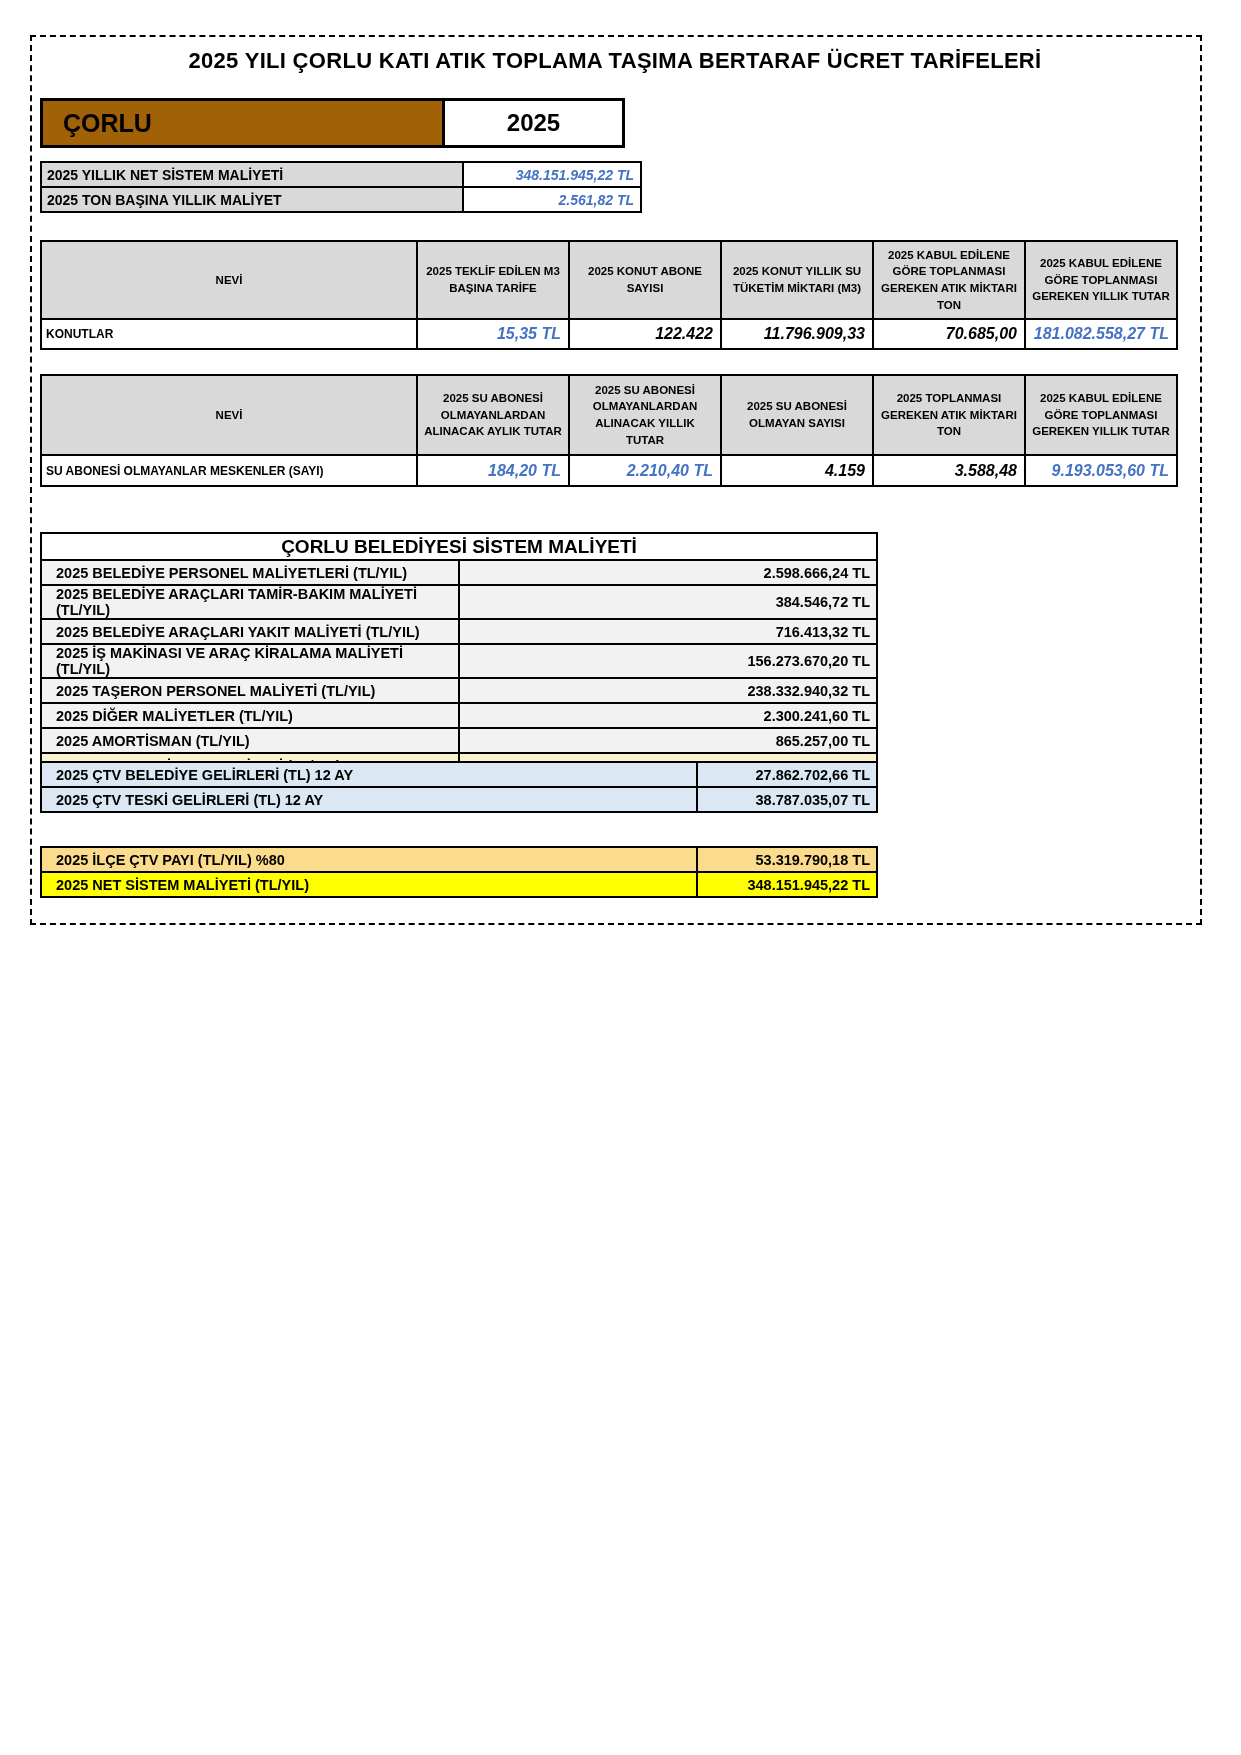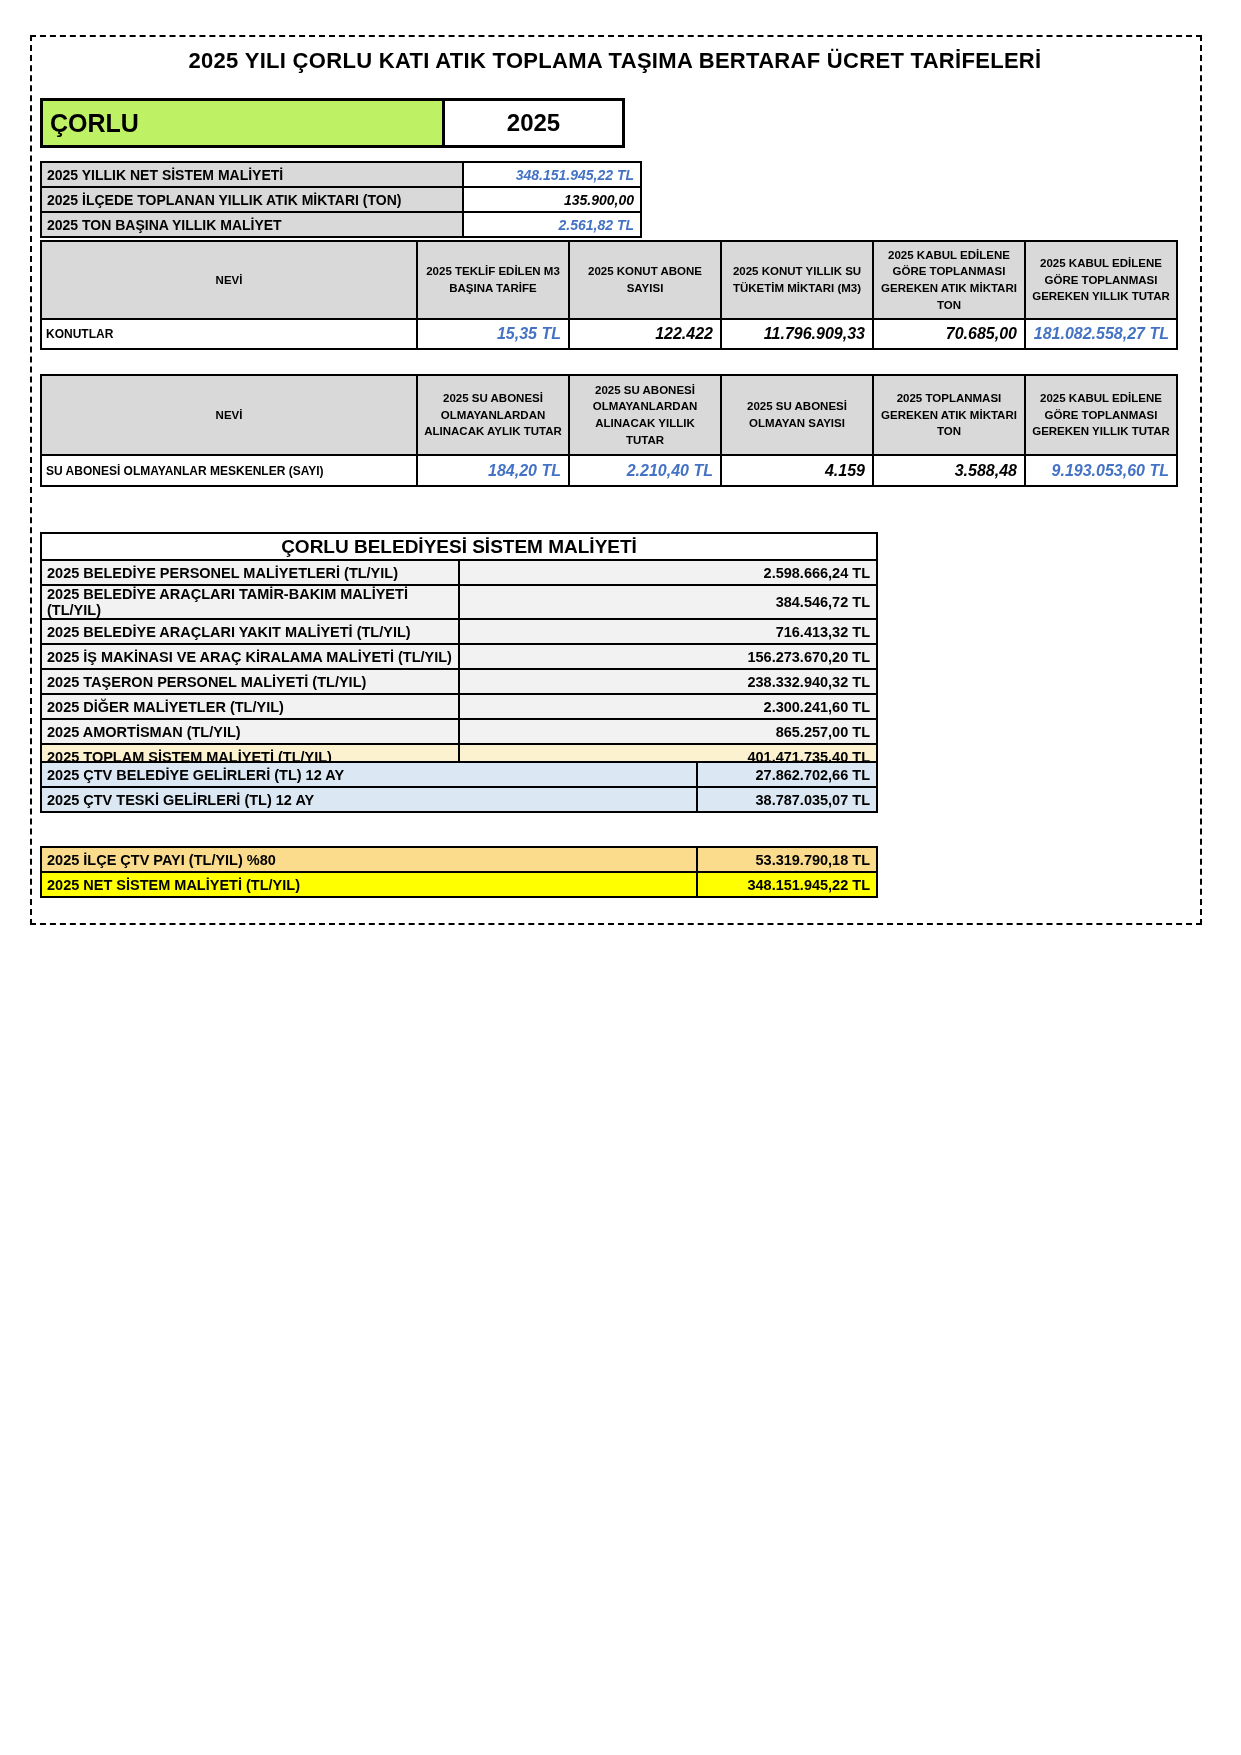--- a/index.html
+++ b/index.html
@@ -7,22 +7,22 @@
   body { width:1241px; height:1755px; font-family:"Liberation Sans", sans-serif; color:#000; }
   .page { position:relative; width:1241px; height:1755px; background:#fff; overflow:hidden; }
 
   .dashed-box { position:absolute; left:30px; top:35px; width:1172px; height:890px; border:2px dashed #000; }
 
   .doc-title { position:absolute; left:40px; top:48px; width:1150px; text-align:center;
                font-size:22px; font-weight:bold; letter-spacing:.3px; }
 
   .district-box { position:absolute; left:40px; top:98px; width:585px; height:50px;
                   border:3px solid #000; display:flex; }
-  .district-cell { width:402px; background:#bef264; border-right:3px solid #000;
-                   display:flex; align-items:center; padding-left:7px;
+  .district-cell { width:402px; background:#a16207; border-right:3px solid #000;
+                   display:flex; align-items:center; padding-left:20px;
                    font-size:25px; font-weight:bold; }
   .year-cell { flex:1; display:flex; align-items:center; justify-content:center;
                font-size:24px; font-weight:bold; }
 
   table { border-collapse:collapse; table-layout:fixed; }
 
   .summary-table { position:absolute; left:40px; top:161px; }
   .summary-table td { border:2px solid #000; height:25px; font-weight:bold; font-size:14px; overflow:hidden; }
   .summary-table .lbl { width:422px; background:#D9D9D9; padding-left:5px; }
   .summary-table .val { width:178px; text-align:right; padding-right:6px; font-style:italic; }
@@ -39,21 +39,21 @@
                        text-align:right; padding-right:7px; white-space:nowrap; }
   #housing-table { top:240px; }
   #housing-table tr.hdr { height:78px; }
   #housing-table tr.data { height:30px; }
   #nonsub-table { top:374px; }
   #nonsub-table tr.hdr { height:80px; }
   #nonsub-table tr.data { height:31px;padding-left:8px; }
 
   .cost-table { position:absolute; left:40px; width:838px; }
   .cost-table td { border:2px solid #000; height:25px; font-weight:bold; font-size:14.5px; overflow:hidden; }
-  .cost-table td.c-lbl { width:600px; padding-left:5px; }
+  .cost-table td.c-lbl { width:600px; padding-left:14px; }
   .cost-table td.c-val { width:165px; text-align:right; padding-right:6px; white-space:nowrap; }
   .cost-table td.c-title { text-align:center; font-size:19px; height:27px; background:#fff; }
   #cost-group-a { top:532px; }
   #cost-group-b { top:761px; }
   #cost-group-c { top:846px; }
   .bg-gray   { background:#F2F2F2; }
   .bg-cream  { background:#FDF2D0; }
   .bg-blue   { background:#DBE8F4; }
   .bg-gold   { background:#FBDC8D; }
   .bg-yellow { background:#FFFF00; }
@@ -71,24 +71,20 @@
     <div class="year-cell">2025</div>
   </div>
 
   <table class="summary-table">
     <tbody>
       <tr>
         <td class="lbl">2025 YILLIK NET SİSTEM MALİYETİ</td>
         <td class="val val-blue">348.151.945,22 TL</td>
       </tr>
       <tr>
-        <td class="lbl">2025 İLÇEDE TOPLANAN YILLIK ATIK MİKTARI (TON)</td>
-        <td class="val">135.900,00</td>
-      </tr>
-      <tr>
         <td class="lbl">2025 TON BAŞINA YILLIK MALİYET</td>
         <td class="val val-blue">2.561,82 TL</td>
       </tr>
     </tbody>
   </table>
 
   <table class="main-table" id="housing-table">
     <colgroup>
       <col class="c-nevi">
         <col class="c-num">

